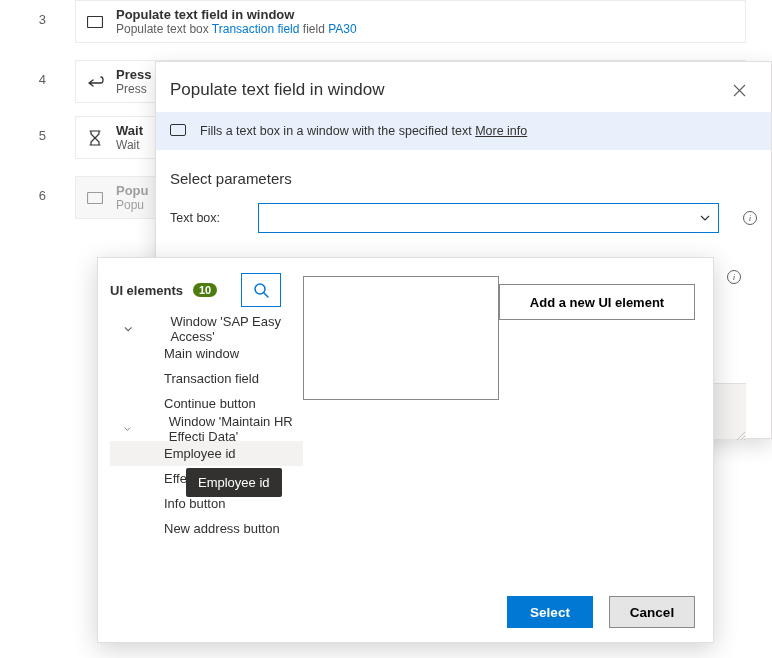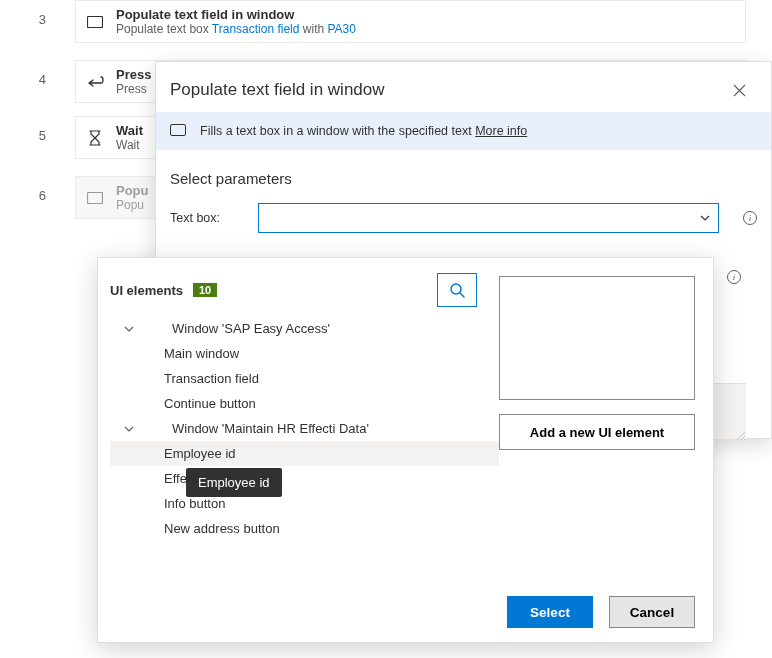--- a/index.html
+++ b/index.html
@@ -34,31 +34,31 @@
   
   .big-footer { position: absolute; right: 26px; top: 383px; width: 130px; height: 56px; background: #f3f2f1; border-top: 1px solid #e1dfdd; }
   .resize-grip { position: absolute; right: 27px; top: 432px; width: 8px; height: 8px; opacity: 0.4; }
 
   
   .picker { position: absolute; left: 97px; top: 257px; width: 617px; height: 386px; background: #fff; box-shadow: 0 6px 24px rgba(0,0,0,0.18); border: 1px solid #e1dfdd; }
   .picker-top { display: flex; align-items: flex-start; justify-content: space-between; padding: 12px 18px 0 12px; }
   .picker-left { width: 390px; }
   .picker-head { display: flex; align-items: center; gap: 10px; height: 40px; }
   .picker-head .label { font-weight: 600; font-size: 13px; }
-  .count-badge { background: #4d7c0f; color: #fff; font-size: 11px; padding: 1px 6px 1px 6px; border-radius: 0; font-weight: 600; }
+  .count-badge { background: #4d7c0f; color: #fff; font-size: 11px; padding: 1px 6px 1px 6px; border-radius: 7px; font-weight: 600; }
   .search-btn { width: 40px; height: 34px; border: 1.5px solid #0078d4; display: flex; align-items: center; justify-content: center; cursor: pointer; margin-right: 22px; }
   .tree { margin-top: 6px; font-size: 13px; color: #323130; }
   .tree-row { display: flex; align-items: center; height: 25px; padding-left: 14px; cursor: pointer; gap: 30px; }
   .tree-row.parent { font-size: 13px; }
   .tree-row.child { padding-left: 54px; }
   .tree-row.sel { background: #f3f2f1; }
   .tree-caret { width: 10px; height: 10px; margin-right: 8px; }
   .preview { width: 196px; height: 124px; border: 1px solid #8a8886; margin-top: 6px; }
   .add-btn { width: 196px; height: 36px; border: 1px solid #8a8886; background: #fff; font-size: 13px; font-weight: 600; margin-top: 14px; cursor: pointer; }
-  .picker-right { display: flex; flex-direction: column; align-items: flex-end; }
+  .picker-right { display: flex; flex-direction: row; align-items: flex-start; }
 
   .tooltip { position: absolute; left: 186px; top: 468px; background: #323130; color: #fff; font-size: 13px; padding: 7px 12px; border-radius: 2px; pointer-events: none; }
 
   .picker-footer { position: absolute; bottom: 0; right: 0; padding: 14px 18px; display: flex; gap: 16px; }
   .btn { height: 32px; min-width: 86px; padding: 0 16px; font-size: 13.5px; font-weight: 600; border: 1px solid #8a8886; background: #e5e5e5; cursor: pointer; }
   .btn-primary { background: #0078d4; border-color: #0078d4; color: #fff; }
 
   .sec-info { position: absolute; left: 727px; top: 270px; }
   svg { display: block; }
 </style>
@@ -70,21 +70,21 @@
   <div class="step-num" style="top:12px">3</div>
   <div class="step-card" style="top:0">
     <span class="step-icon">
       <svg width="16" height="12">
           <rect x="0.5" y="0.5" width="15" height="11" rx="1" fill="none" stroke="#323130" stroke-width="1.2"></rect>
         </svg>
     </span>
     <div class="step-body">
       <span class="step-title">Populate text field in window</span>
       <span class="step-sub">
-        <span>Populate text box </span><span class="blue-link">Transaction field</span><span> with </span><span class="blue-link">PA30</span>
+        <span>Populate text box </span><span class="blue-link">Transaction field</span><span> field </span><span class="blue-link">PA30</span>
       </span>
     </div>
   </div>
 
   <div class="step-num" style="top:72px">4</div>
   <div class="step-card" style="top:60px">
     <span class="step-icon">
       <svg width="18" height="14">
           <path d="M15 2 Q17 2 17 5 Q17 8 15 8 L4 8 M7 5 L3 8 L7 11" fill="none" stroke="#323130" stroke-width="1.3" stroke-linecap="round" stroke-linejoin="round"></path>
         </svg>

